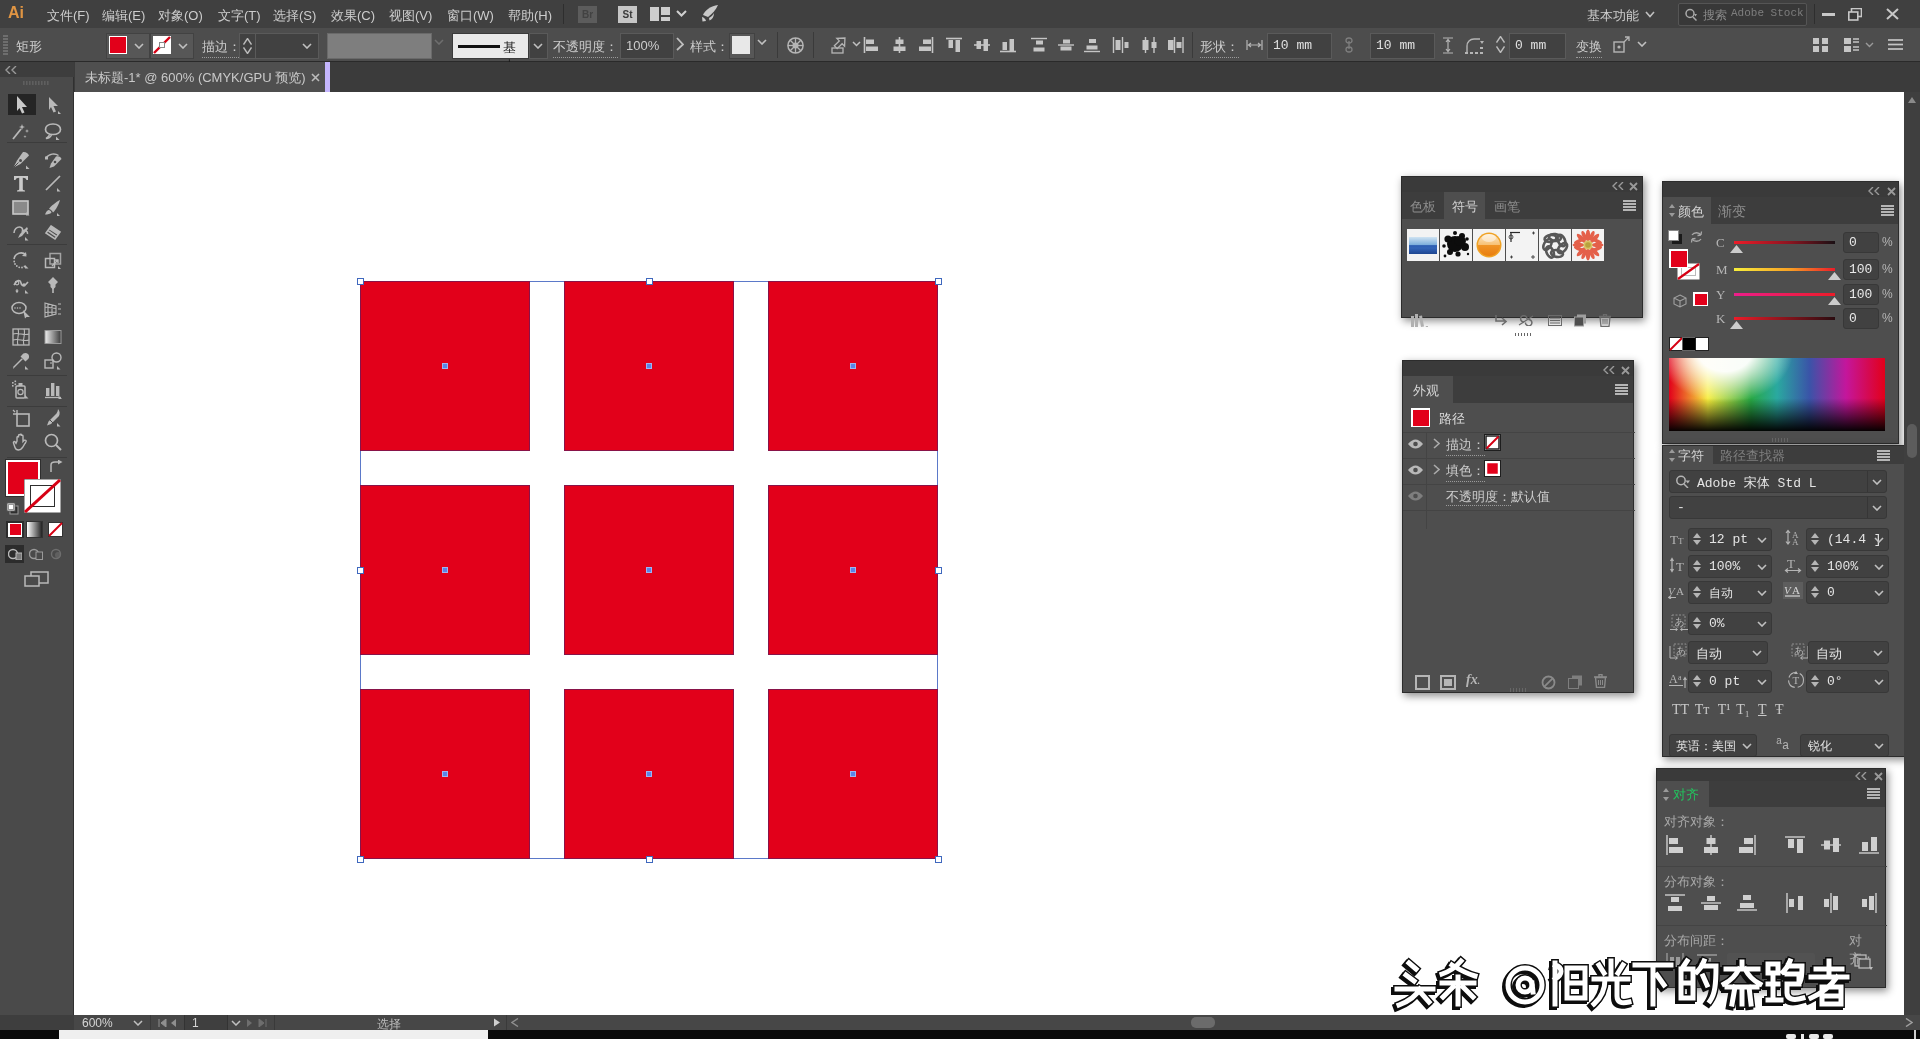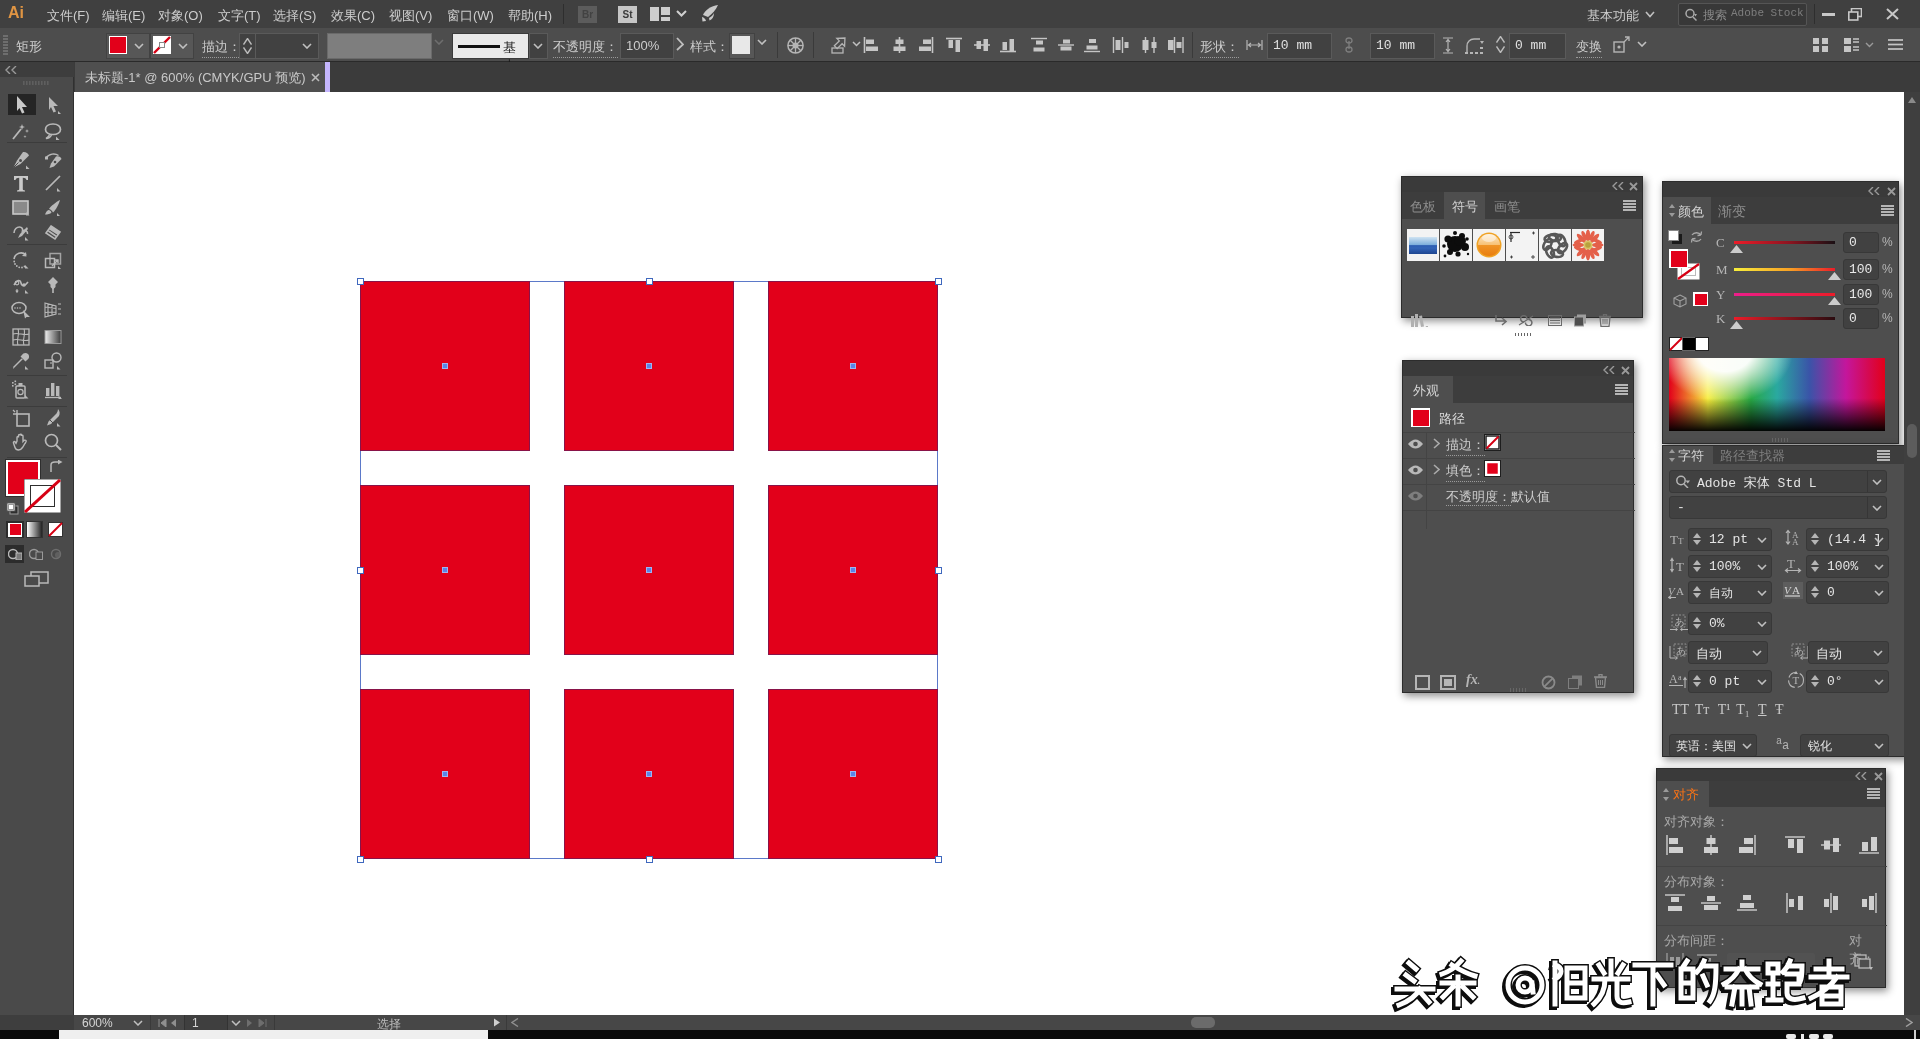--- a/index.html
+++ b/index.html
@@ -1208,21 +1208,21 @@
       </svg>
   <svg class="abs" style="left:217px;top:3px" width="9" height="9">
         <path d="M1 1 L8 8 M8 1 L1 8" stroke="#9a9a9a" stroke-width="1.8"></path>
       </svg>
     </div>
   <div class="pt" style="top:12px;height:26px">
     <div class="abs" style="left:0;top:0;width:52px;height:26px;background:#4e4e4e"></div>
     <svg class="abs" style="left:5px;top:7px" width="8" height="13">
         <path d="M4 0 L7 4 L1 4 Z M4 13 L7 9 L1 9 Z" fill="#9a9a9a"></path>
       </svg>
-    <span class="abs" style="left:16px;top:5px;font-size:13px;color:#f97316">对齐</span>
+    <span class="abs" style="left:16px;top:5px;font-size:13px;color:#22c55e">对齐</span>
     <svg class="abs" style="left:210px;top:7px" width="13" height="11">
         <g fill="#b5b5b5">
           <rect width="13" height="2"></rect>
           <rect y="3" width="13" height="2"></rect>
           <rect y="6" width="13" height="2"></rect>
           <rect y="9" width="13" height="2"></rect>
         </g>
       </svg>
   </div>
   <div class="pc" style="top:38px;height:182px">

